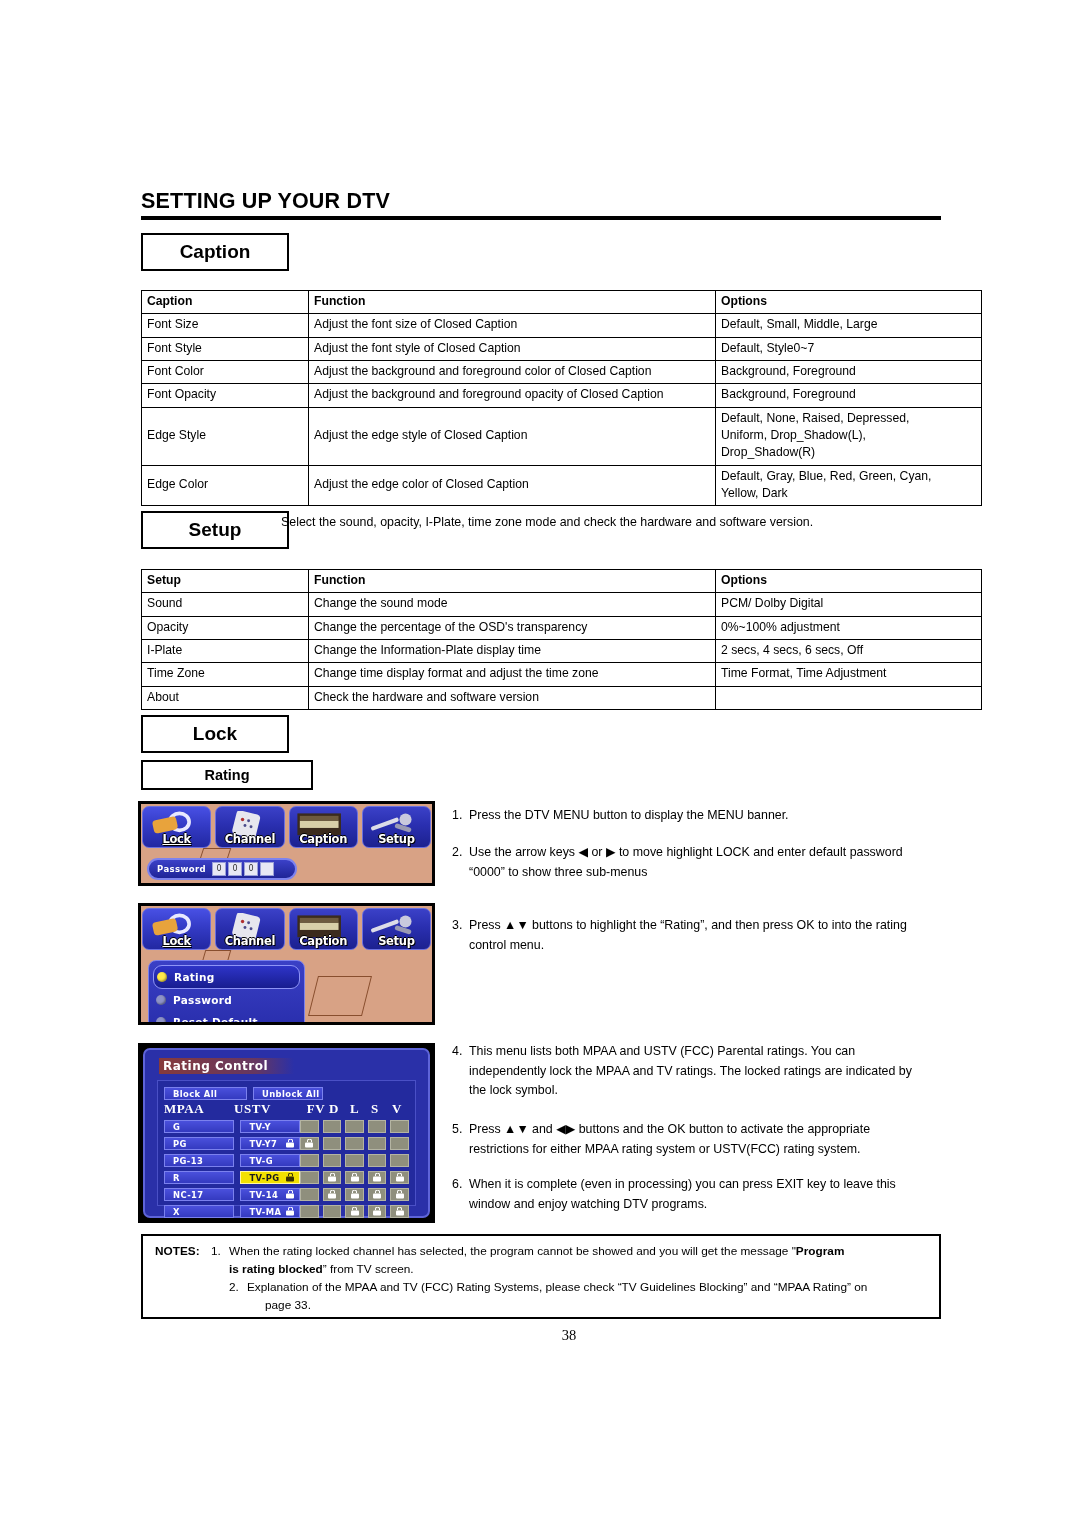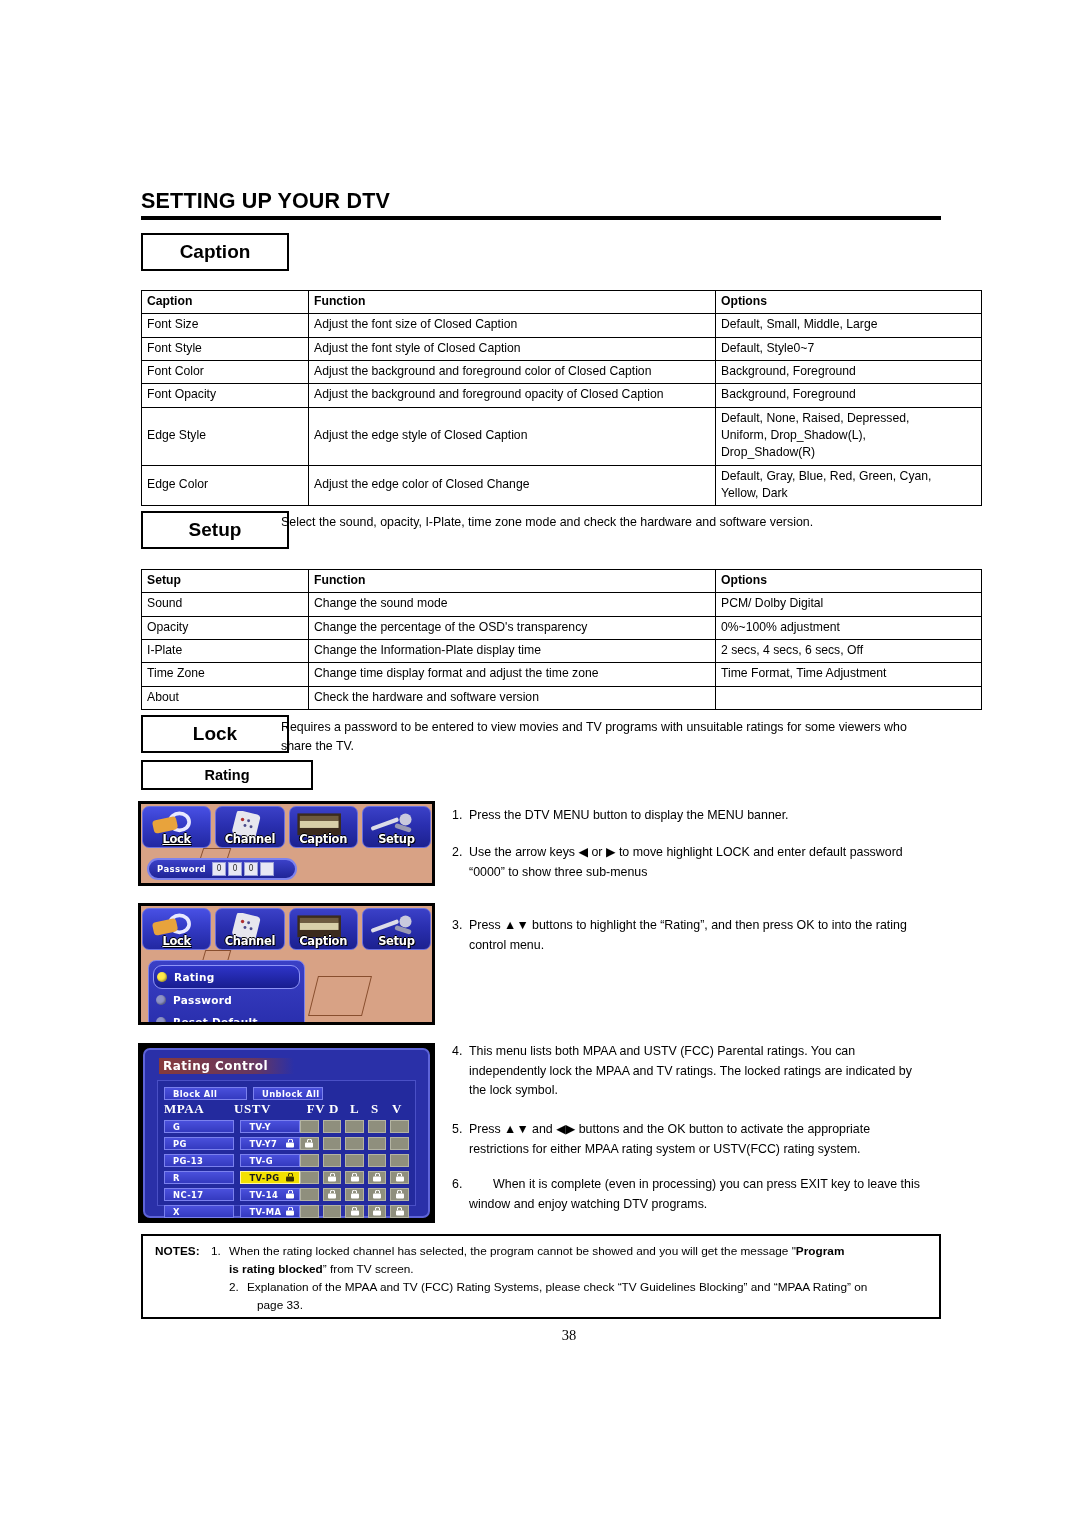--- a/index.html
+++ b/index.html
@@ -400,21 +400,21 @@
           <td class="c0">Edge Style</td>
           <td class="c1">Adjust the edge style of Closed Caption</td>
           <td class="c2 opt-lines">
             <span>Default, None, Raised, Depressed,</span>
             <span>Uniform, Drop_Shadow(L),</span>
             <span>Drop_Shadow(R)</span>
           </td>
         </tr>
         <tr>
           <td class="c0">Edge Color</td>
-          <td class="c1">Adjust the edge color of Closed Change</td>
+          <td class="c1">Adjust the edge color of Closed Caption</td>
           <td class="c2 opt-lines">
             <span>Default, Gray, Blue, Red, Green, Cyan,</span>
             <span>Yellow, Dark</span>
           </td>
         </tr>
       </tbody>
   </table>
 
   <div class="sec-label" style="left:141px; top:511px; width:148px; height:38px; font-size:19px;">
     <span>Setup</span>
@@ -464,21 +464,20 @@
           <td class="c2 opt-lines">
             <span></span>
           </td>
         </tr>
       </tbody>
   </table>
 
   <div class="sec-label" style="left:141px; top:715px; width:148px; height:38px; font-size:19px;">
     <span>Lock</span>
   </div>
-  <div class="sec-desc" style="left:281px; top:718px; width:660px;">Requires a password to be entered to view movies and TV programs with unsuitable ratings for some viewers who share the TV.</div>
 
   <div class="sec-label" style="left:141px; top:760px; width:172px; height:30px; font-size:14.5px;">
     <span>Rating</span>
   </div>
 
   <div class="tvshot" style="left:138px; top:801px; width:297px; height:85px;">
     <div class="tv-inner">
       <div class="banner" id="banner1">
           <div class="btile active">
             <div class="tile-art"><svg viewBox="0 0 40 22" preserveAspectRatio="none">
@@ -762,33 +761,33 @@
       <div class="instr" style="left: 452px; top: 1120px; width: 492px;">
         <span class="num">5.</span>
         <span class="txt">
           <span style="display: block;">Press ▲▼ and ◀▶ buttons and the OK button to activate the appropriate</span>
           <span style="display: block;">restrictions for either MPAA rating system or USTV(FCC) rating system.</span>
         </span>
       </div>
       <div class="instr" style="left: 452px; top: 1175px; width: 492px;">
         <span class="num">6.</span>
         <span class="txt">
-          <span style="display: block; text-align: center;">When it is complete (even in processing) you can press EXIT key to leave this</span>
+          <span style="display: block;">When it is complete (even in processing) you can press EXIT key to leave this</span>
           <span style="display: block;">window and enjoy watching DTV programs.</span>
         </span>
       </div>
     </div>
 
   <div class="notes-box" style="left:141px; top:1234px; width:800px; height:85px;">
     <div class="note-row1">
       <span class="notes-lead">NOTES:</span>
       <span class="nn" style="width:18px; flex:0 0 auto;">1.</span>
       <span style="flex:1;"><span>When the rating locked channel has selected, the program cannot be showed and you will get the message "</span><span class="b">Program</span><br><span class="b">is rating blocked</span><span>” from TV screen.</span></span>
     </div>
     <div class="note-row2">
       <span class="nn" style="width:18px; flex:0 0 auto;">2.</span>
-      <span style="flex:1;"><span>Explanation of the MPAA and TV (FCC) Rating Systems, please check “TV Guidelines Blocking” and “MPAA Rating” on</span><br><span style="display:inline-block; margin-left:10px;">page 33.</span></span>
+      <span style="flex:1;"><span>Explanation of the MPAA and TV (FCC) Rating Systems, please check “TV Guidelines Blocking” and “MPAA Rating” on</span><br><span style="display:inline-block; margin-left:18px;">page 33.</span></span>
     </div>
   </div>
 
   <div class="pageno" style="top:1327px;">38</div>
 
 </div>
 
 </body></html>

